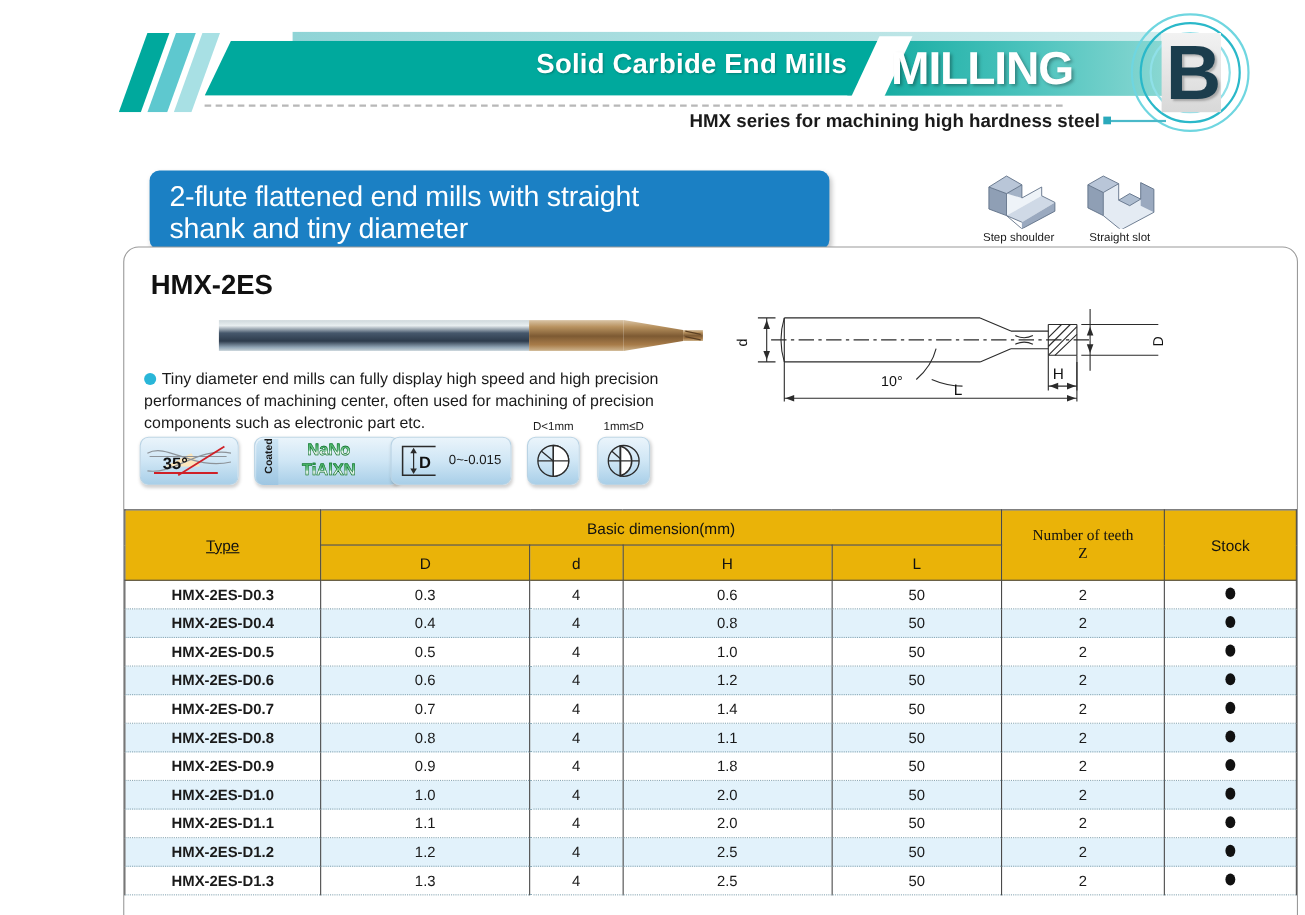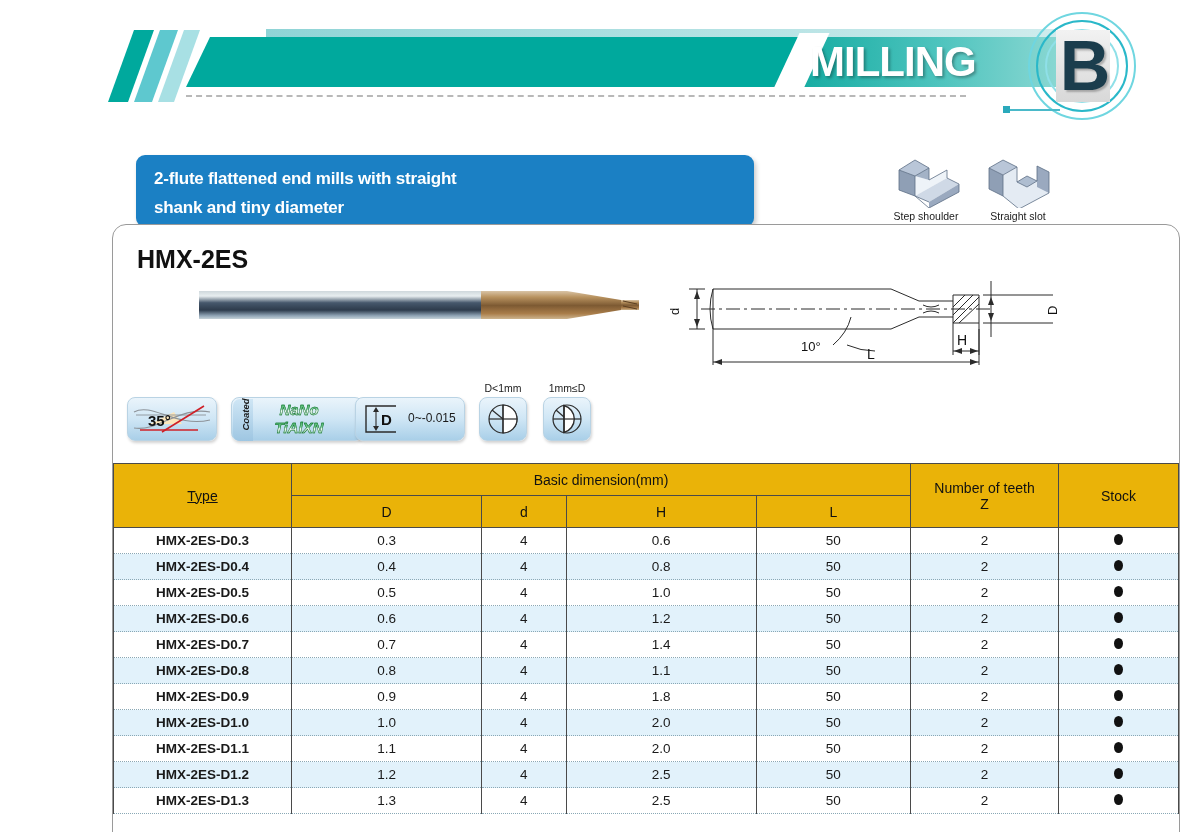--- a/index.html
+++ b/index.html
@@ -88,21 +88,21 @@
 
   
   .title-banner {
     position: absolute; left: 136px; top: 155px; width: 618px; height: 72px;
     background: #1b80c4;
     border-radius: 9px;
     padding: 9px 0 0 18px;
     box-shadow: 2px 3px 5px rgba(0,0,0,0.22);
   }
   .title-banner .tline {
-    font-size: 17px; font-weight: bold; color: #ffffff; line-height: 29px;
+    font-size: 26px; font-weight: normal; color: #ffffff; line-height: 29px;
     letter-spacing: -0.2px;
   }
 
   
   .ops { position: absolute; left: 788px; top: 152px; width: 280px; height: 78px; }
   .op { position: absolute; width: 92px; text-align: center; }
   .op-1 { left: 0; }  .op-2 { left: 92px; } .op-3 { left: 184px; }
   .op svg { display: block; margin: 0 auto; }
   .op-lbl { font-size: 10.5px; color: #1a1a1a; margin-top: 2px; }
 
@@ -134,21 +134,21 @@
 
   
   .badges { position: absolute; left: 14px; top: 172px; width: 480px; height: 52px; }
   .badge {
     position: absolute; top: 0; height: 44px;
     background: linear-gradient(to bottom, #eaf4fb 0%, #cfe6f5 50%, #a9cfe8 100%);
     border: 1px solid #b9d3e4; border-radius: 8px;
     box-shadow: 1px 2px 3px rgba(0,0,0,0.18);
   }
   .badge-helix { left: 0;   width: 90px; }
-  .badge-coat  { left: 104px; width: 132px; font-style: italic; }
+  .badge-coat  { left: 104px; width: 132px; }
   .badge-tol   { left: 228px; width: 110px; }
   .badge-geo1  { left: 352px; width: 48px; }
   .badge-geo2  { left: 416px; width: 48px; }
 
   .coat-strip {
     position: absolute; left: 1px; top: 1px; width: 20px; height: 42px;
     background: linear-gradient(to bottom,#cfe6f5,#9ec6e2);
     border-top-left-radius: 7px; border-bottom-left-radius: 7px;
   }
   .coat-vert {
@@ -171,21 +171,21 @@
 
   
   .drawing { position: absolute; left: 548px; top: 34px; width: 420px; height: 112px; }
 
   
   .tbl { position: absolute; left: 0; top: 238px; width: 1066px; border-collapse: collapse; }
   .tbl th, .tbl td { border: 1px solid #4a4a4a; text-align: center; }
   .tbl thead th { background: #eab308; color: #111; font-weight: normal; font-size: 14px; margin-top: 12px; }
   .th-type   { width: 178px; height: 64px; text-decoration: underline; }
   .th-basic  { height: 32px; }
-  .th-teeth  { width: 148px; }
+  .th-teeth  { width: 148px; font-family: Liberation Serif, serif; }
   .th-stock  { width: 120px; }
   .th-sub    { height: 32px; font-size: 15px; }
   .tbl tbody td { height: 26px; font-size: 13.5px; color: #1a1a1a; border-top: none; border-bottom: none; }
   .tbl tbody tr { border-bottom: 1px dotted #8aa8b5; }
   .tbl tbody tr.alt td { background: #e2f2fb; text-align: center; }
   .td-type { font-weight: bold; font-size: 13.5px; }
   .dot { display: inline-block; width: 9px; height: 11px; border-radius: 50%; background: #111; }
 </style>
 </head>
 <body>
@@ -196,31 +196,33 @@
     <polygon points="26,0 46,0 20,72 0,72" fill="#00a99d"></polygon>
     <polygon points="52,0 70,0 44,72 26,72" fill="#5ec8cf"></polygon>
     <polygon points="76,0 92,0 66,72 50,72" fill="#a8e0e4"></polygon>
   </svg>
 
   <div class="hdr-lightbar"></div>
   <div class="hdr-band"></div>
   <div class="hdr-band-right"></div>
   <div class="hdr-diag-white"></div>
 
+  <div class="hdr-title">Solid Carbide End Mills</div>
   <div class="hdr-milling">MILLING</div>
 
   <div class="hdr-logo">
     <div class="ring r1"></div>
     <div class="ring r2"></div>
     <div class="ring r3"></div>
     <div class="sq"></div>
     <div class="bchar">B</div>
   </div>
 
   <div class="hdr-dots"></div>
+  <div class="hdr-sub">HMX series for machining high hardness steel</div>
   <div class="hdr-sub-lead"></div>
   <div class="hdr-sub-dot"></div>
 </div>
 
 <div class="title-banner">
   <div class="tline">2-flute flattened end mills with straight</div>
   <div class="tline">shank and tiny diameter</div>
 </div>
 
 <div class="ops">
@@ -278,20 +280,23 @@
         <stop offset="100%" stop-color="#cdb48e"></stop>
       </linearGradient>
     </defs>
     <rect x="8" y="6" width="282" height="28" fill="url(#shank)"></rect>
     <rect x="290" y="6" width="86" height="28" fill="url(#bronze)"></rect>
     <polygon points="376,6 430,15 430,25 376,34" fill="url(#bronze)"></polygon>
     <rect x="430" y="15" width="18" height="10" fill="url(#bronze)"></rect>
     <path d="M432,16 L446,19 M432,21 L446,24" stroke="#5b3f22" stroke-width="1" fill="none"></path>
   </svg>
 
+  <div class="desc">
+    <span class="bullet"></span><span>Tiny diameter end mills can fully display high speed and high precision performances of machining center, often used for machining of precision components such as electronic part etc.</span>
+  </div>
 
   <div class="badges">
 
     <div class="badge badge-helix">
       <svg width="88" height="42" viewBox="0 0 88 42">
         <polygon points="22,26 54,26 46,14" fill="#fbe6bc"></polygon>
         <path d="M6,14 C24,4 48,30 82,22" stroke="#8d9399" stroke-width="1.1" fill="none"></path>
         <path d="M6,30 C30,34 52,8 82,14" stroke="#8d9399" stroke-width="1.1" fill="none"></path>
         <line x1="8" y1="17" x2="78" y2="17" stroke="#8d9399" stroke-width="0.9"></line>
         <line x1="12" y1="32" x2="70" y2="32" stroke="#cf2027" stroke-width="1.6"></line>

